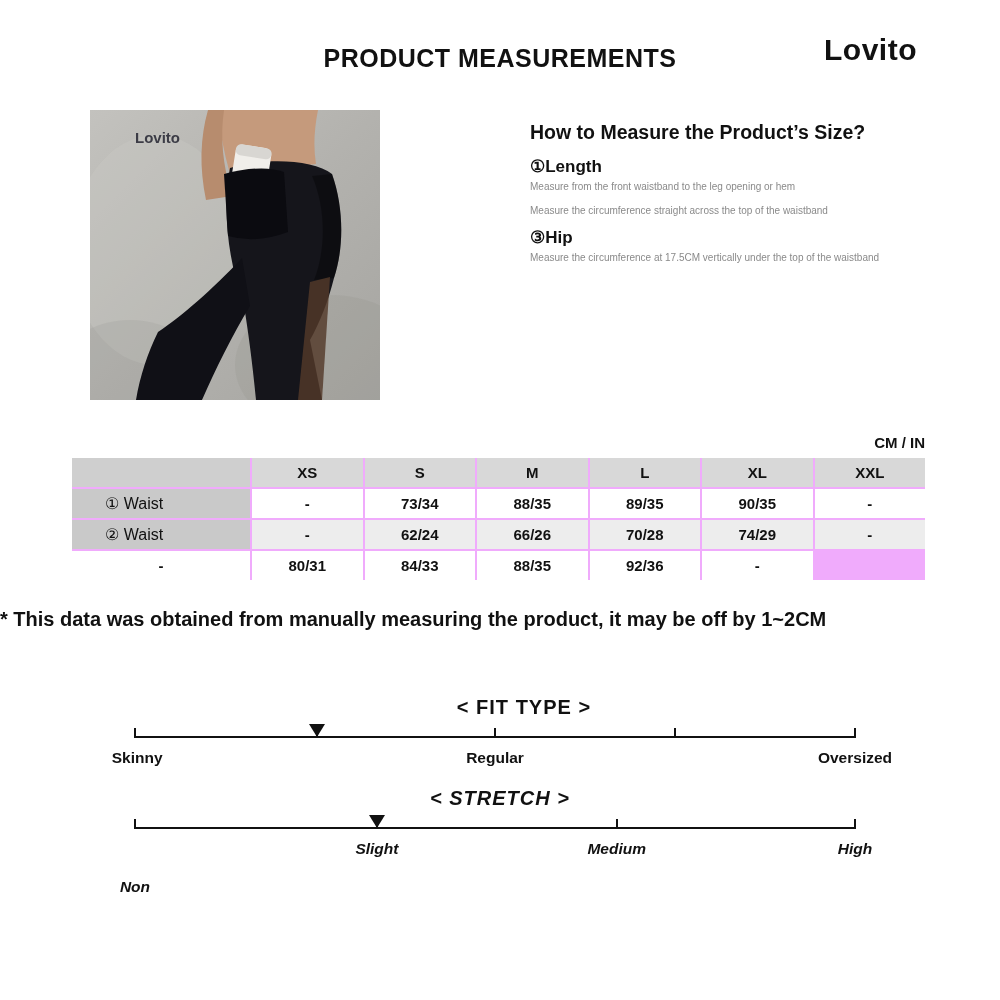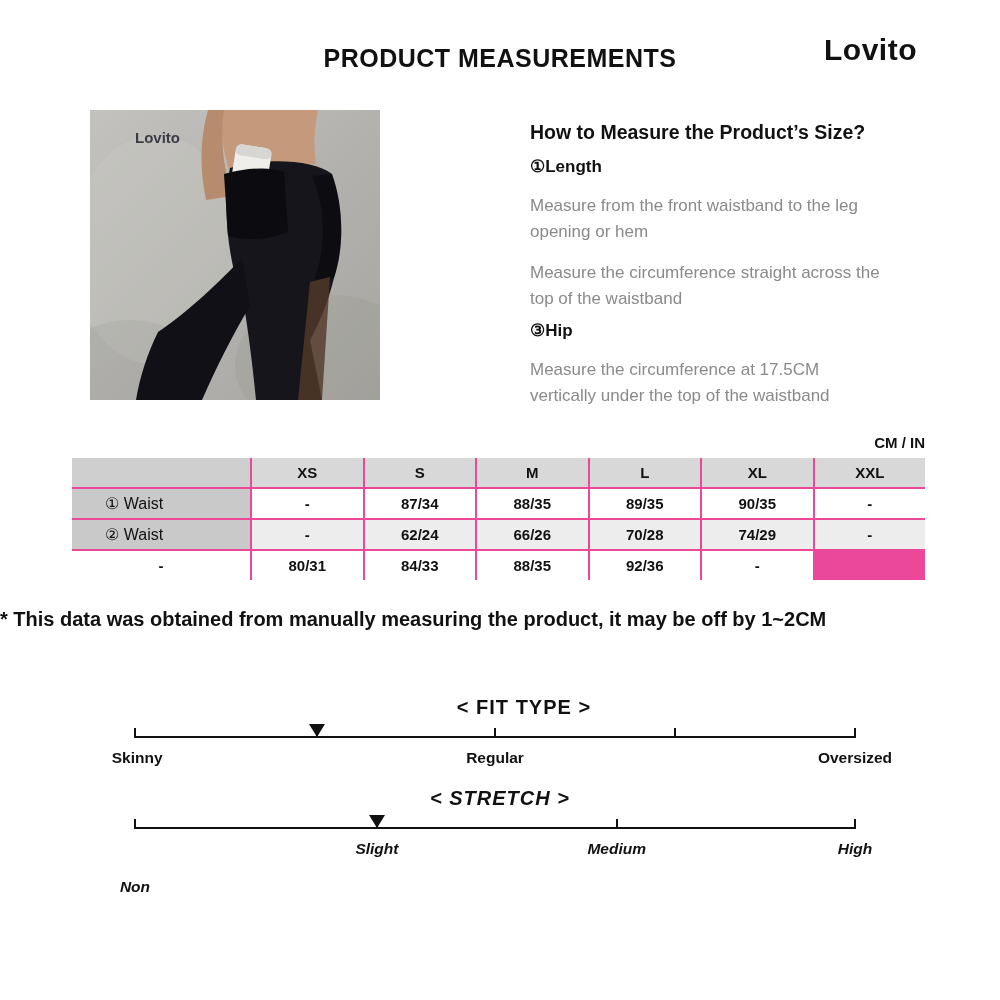--- a/index.html
+++ b/index.html
@@ -11,27 +11,27 @@
 
   .page-title{top:44px;left:0;width:1000px;text-align:center;font-size:25px;font-weight:bold;letter-spacing:.5px;}
   .brand{top:33px;right:83px;font-size:30px;font-weight:bold;letter-spacing:.5px;}
 
   .product-img{top:110px;left:90px;width:290px;height:290px;}
 
   .howto{top:121px;left:530px;width:402px;}
   .howto-title{font-size:19.5px;font-weight:bold;margin:0 0 12px 0;}
   .howto-item{margin-top:9px;}
   .item-label{font-size:17px;font-weight:bold;}
-  .item-desc{font-size:17px;color:#8a8a8a;line-height:1.5;margin-top:16px;width:358px;}
+  .item-desc{font-size:10px;color:#8a8a8a;line-height:1.5;margin-top:2px;width:358px;}
 
   .unit{top:434px;right:75px;font-size:15px;font-weight:bold;}
 
   .size-table{
     top:458px;left:72px;width:853px;
-    display:grid;grid-template-columns:178px repeat(6,1fr);gap:2px;background:#ec4899;
+    display:grid;grid-template-columns:178px repeat(6,1fr);gap:2px;background:#f0abfc;
   }
   .cell{height:29px;display:flex;align-items:center;justify-content:center;font-size:15px;font-weight:bold;}
   .cell.header{background:#d8d8d8;}
   .cell.corner{background:#cfcfcf;}
   .cell.rowlabel{background:#c9c9c9;justify-content:flex-start;padding-left:33px;font-weight:normal;font-size:16px;}
   .cell.val{background:#ffffff;}
   .cell.val.shade{background:#ededed;}
 
   .footnote{top:608px;left:0;width:1000px;text-align:left;font-size:20px;font-weight:bold;}
 
@@ -108,21 +108,21 @@
   <div class="cell corner"></div>
   <div class="cell header">XS</div>
   <div class="cell header">S</div>
   <div class="cell header">M</div>
   <div class="cell header">L</div>
   <div class="cell header">XL</div>
   <div class="cell header">XXL</div>
 
   <div class="cell rowlabel">① Waist</div>
   <div class="cell val">-</div>
-  <div class="cell val">87/34</div>
+  <div class="cell val">73/34</div>
   <div class="cell val">88/35</div>
   <div class="cell val">89/35</div>
   <div class="cell val">90/35</div>
   <div class="cell val">-</div>
 
   <div class="cell rowlabel">② Waist</div>
   <div class="cell val shade">-</div>
   <div class="cell val shade">62/24</div>
   <div class="cell val shade">66/26</div>
   <div class="cell val shade">70/28</div>

